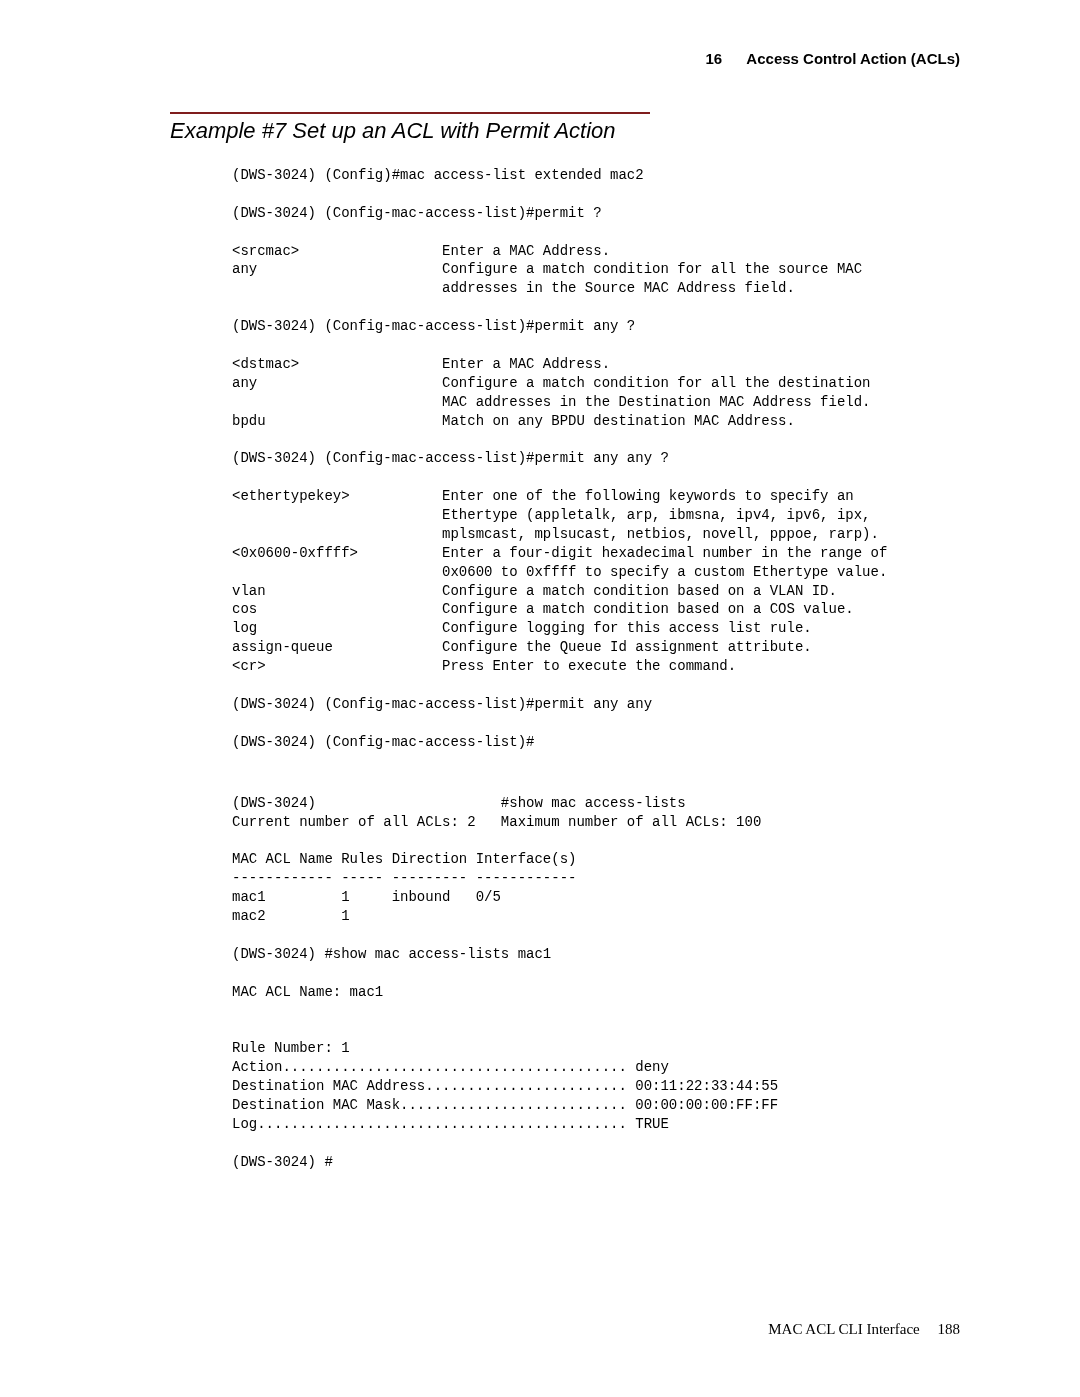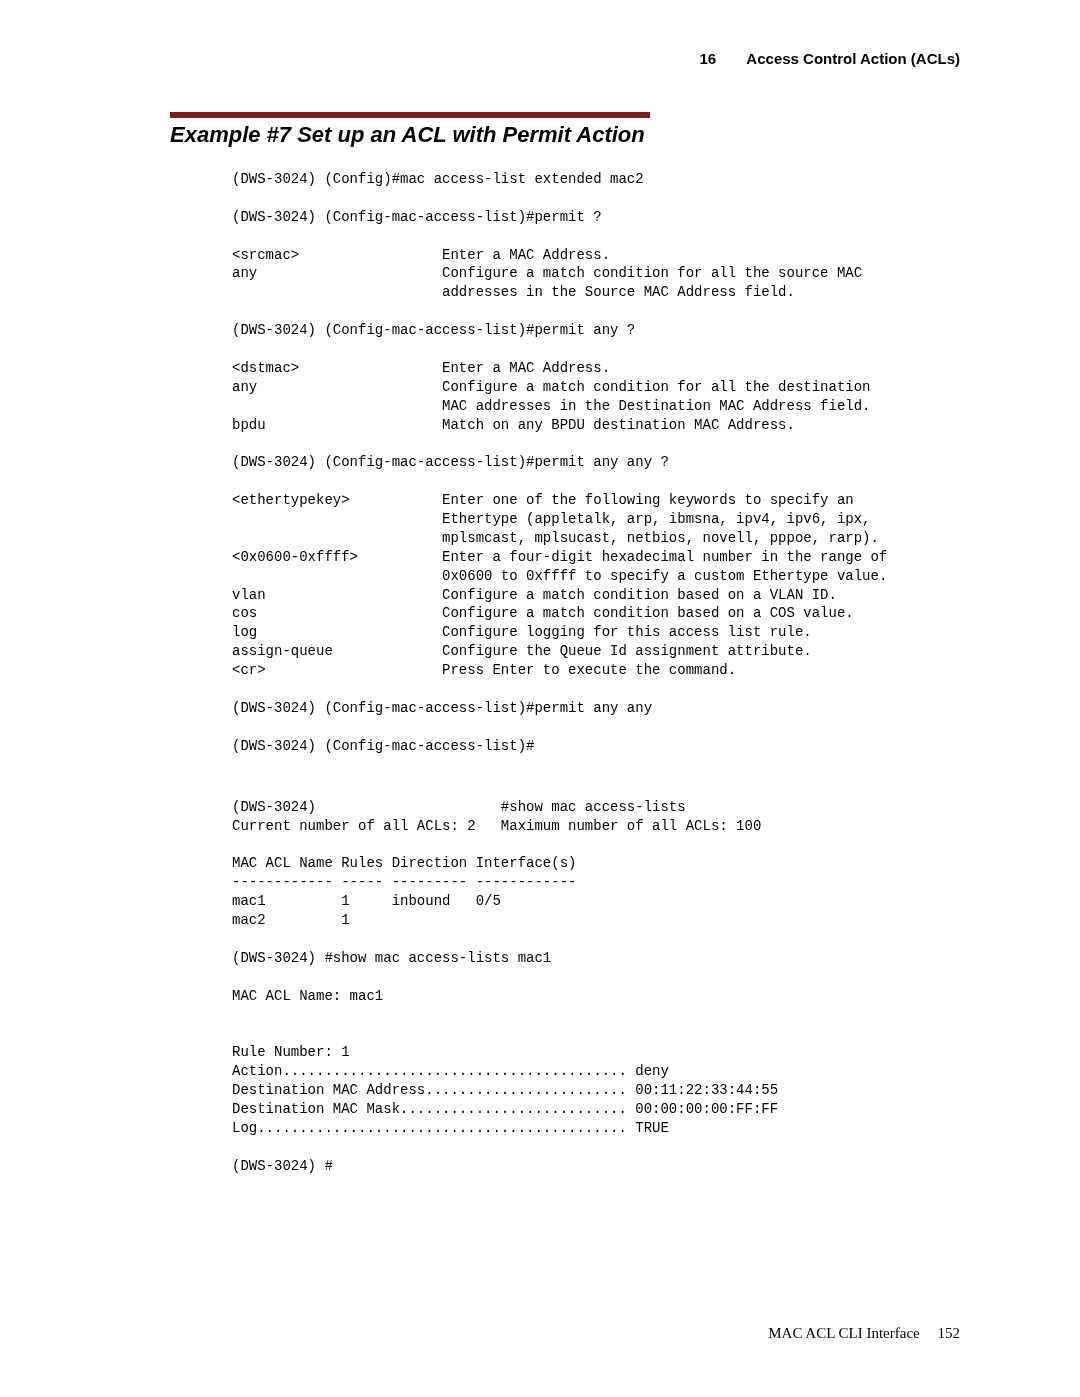--- a/index.html
+++ b/index.html
@@ -15,31 +15,31 @@
     box-sizing: border-box;
   }
   .header-line {
     text-align: right;
     font-family: Arial, Helvetica, sans-serif;
     font-size: 15px;
     margin-bottom: 35px;
   }
   .header-line .chap-num {
     font-weight: bold;
-    margin-right: 26px;
+    margin-right: 20px;
   }
   .header-line .chap-title {
     font-weight: bold;
   }
   .section-title {
     font-family: Arial, Helvetica, sans-serif;
-    font-weight: bold;
+    font-weight: normal;
     font-style: italic;
     font-size: 22px;
-    border-top: 6px solid #7f1d1d;
+    border-top: 2px solid #7f1d1d;
     display: inline-block;
     padding-top: 4px;
     margin-top: 10px;
     margin-bottom: 10px;
     min-width: 480px;
   }
   .section-title-8 {
     min-width: 380px;
   }
   pre {
@@ -123,16 +123,16 @@
 Rule Number: 1
 Action......................................... deny
 Destination MAC Address........................ 00:11:22:33:44:55
 Destination MAC Mask........................... 00:00:00:00:FF:FF
 Log............................................ TRUE
 
 (DWS-3024) #</pre>
 
   <div class="footer">
     <span>MAC ACL CLI Interface</span>
-    <span class="page-num">152</span>
+    <span class="page-num">188</span>
   </div>
 
 </div>
 
 </body></html>

